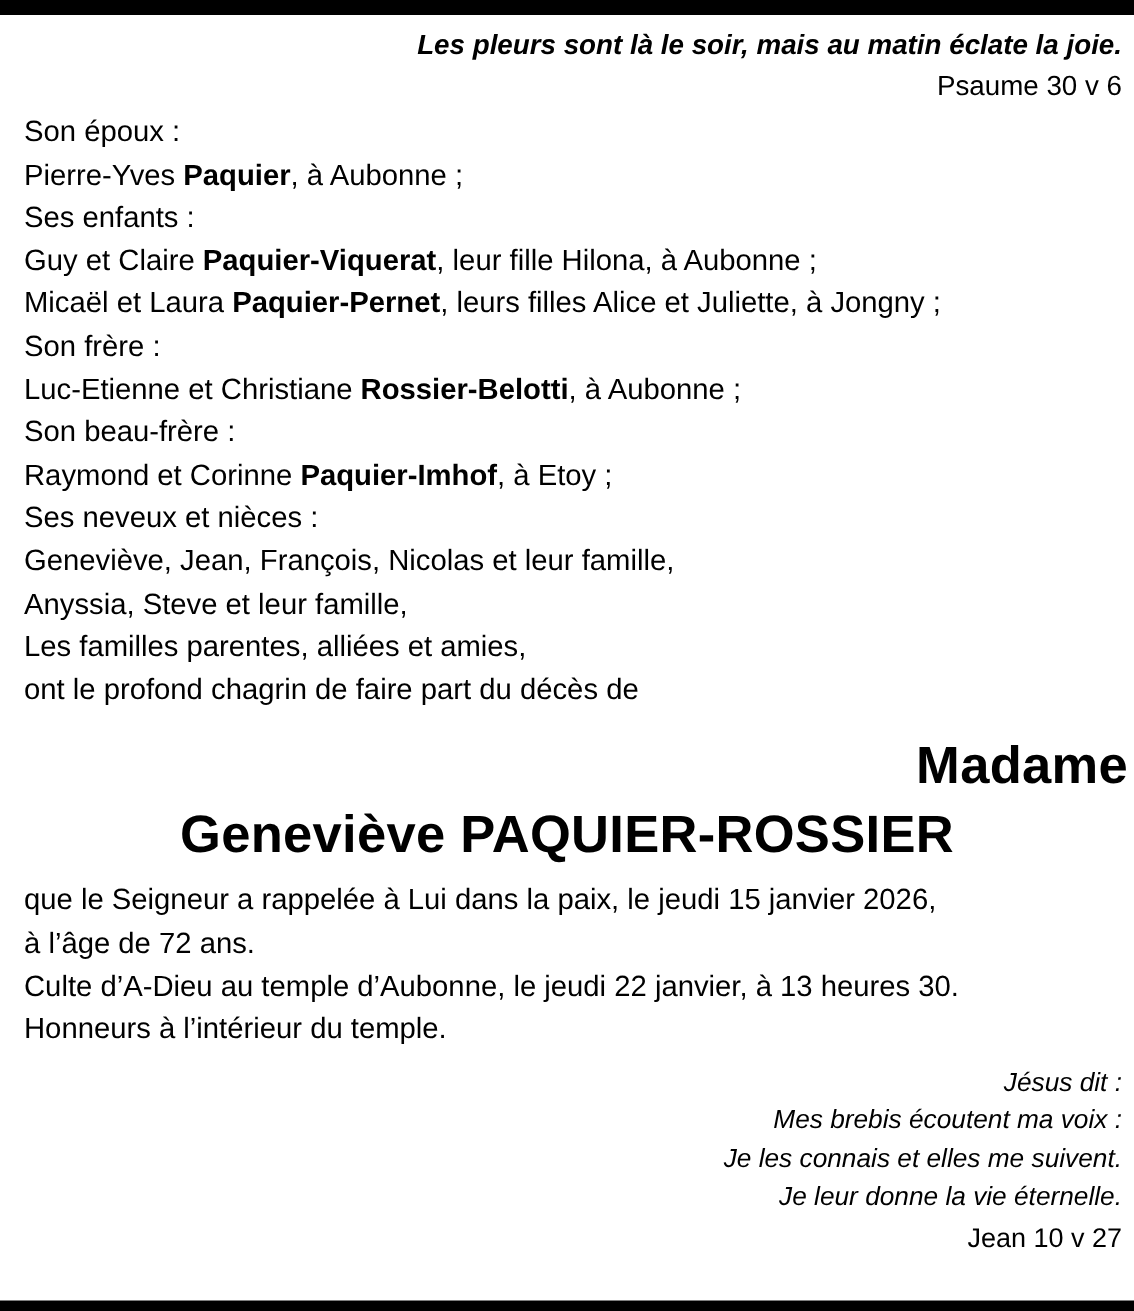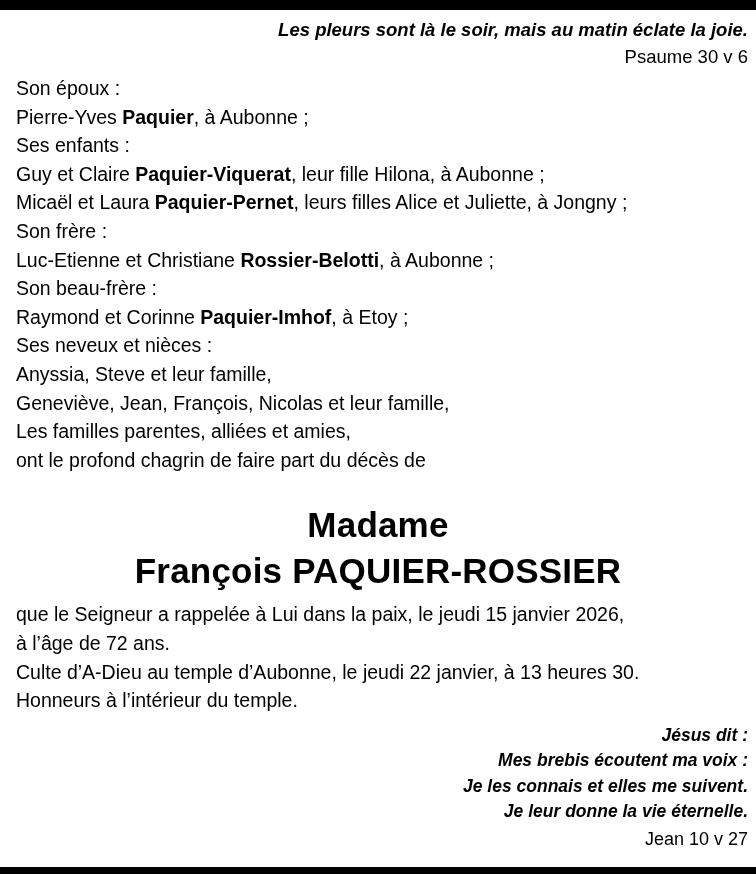--- a/index.html
+++ b/index.html
@@ -61,46 +61,46 @@
     font-size: 19.5px;
     line-height: 28.6px;
     white-space: nowrap;
     margin-left: 12px;
   }
   .line b {
     font-weight: bold;
     text-align: center;
   }
   .title-madame {
-    text-align: center;
+    text-align: right;
     font-weight: bold;
     font-size: 35px;
     line-height: 46px;
-    margin-top: 28px;
+    margin-top: 14px;
     letter-spacing: 0.2px;
   }
   .title-name {
     text-align: center;
     font-weight: bold;
     font-size: 35px;
     line-height: 46px;
     margin-bottom: 6px;
     letter-spacing: 0.2px;
   }
   .closing-block {
     margin-top: 2px;
   }
   .scripture {
     margin-top: 8px;
     text-align: right;
     padding-right: 4px;
   }
   .scripture .sline {
     font-style: italic;
-    font-weight: bold;
+    font-weight: normal;
     font-size: 17.5px;
     line-height: 25.5px;
   }
   .scripture-ref {
     text-align: right;
     font-size: 18px;
     line-height: 28px;
     padding-right: 4px;
   }
 </style>
@@ -120,28 +120,28 @@
         <div class="line"><span>Son époux :</span></div>
         <div class="line"><span>Pierre-Yves </span><b>Paquier</b><span>, à Aubonne ;</span></div>
         <div class="line"><span>Ses enfants :</span></div>
         <div class="line"><span>Guy et Claire </span><b>Paquier-Viquerat</b><span>, leur fille Hilona, à Aubonne ;</span></div>
         <div class="line"><span>Micaël et Laura </span><b>Paquier-Pernet</b><span>, leurs filles Alice et Juliette, à Jongny ;</span></div>
         <div class="line"><span>Son frère :</span></div>
         <div class="line"><span>Luc-Etienne et Christiane </span><b>Rossier-Belotti</b><span>, à Aubonne ;</span></div>
         <div class="line"><span>Son beau-frère :</span></div>
         <div class="line"><span>Raymond et Corinne </span><b>Paquier-Imhof</b><span>, à Etoy ;</span></div>
         <div class="line"><span>Ses neveux et nièces :</span></div>
+        <div class="line"><span>Geneviève, Jean, François, Nicolas et leur famille,</span></div>
         <div class="line"><span>Anyssia, Steve et leur famille,</span></div>
-        <div class="line"><span>Geneviève, Jean, François, Nicolas et leur famille,</span></div>
         <div class="line"><span>Les familles parentes, alliées et amies,</span></div>
         <div class="line"><span>ont le profond chagrin de faire part du décès de</span></div>
       </div>
 
     <div class="title-madame">Madame</div>
-    <div class="title-name">François PAQUIER-ROSSIER</div>
+    <div class="title-name">Geneviève PAQUIER-ROSSIER</div>
 
     <div class="closing-block">
         <div class="line"><span>que le Seigneur a rappelée à Lui dans la paix, le jeudi 15 janvier 2026,</span></div>
         <div class="line"><span>à l’âge de 72 ans.</span></div>
         <div class="line"><span>Culte d’A-Dieu au temple d’Aubonne, le jeudi 22 janvier, à 13 heures 30.</span></div>
         <div class="line"><span>Honneurs à l’intérieur du temple.</span></div>
       </div>
 
     <div class="scripture">
         <div class="sline">Jésus dit :</div>

